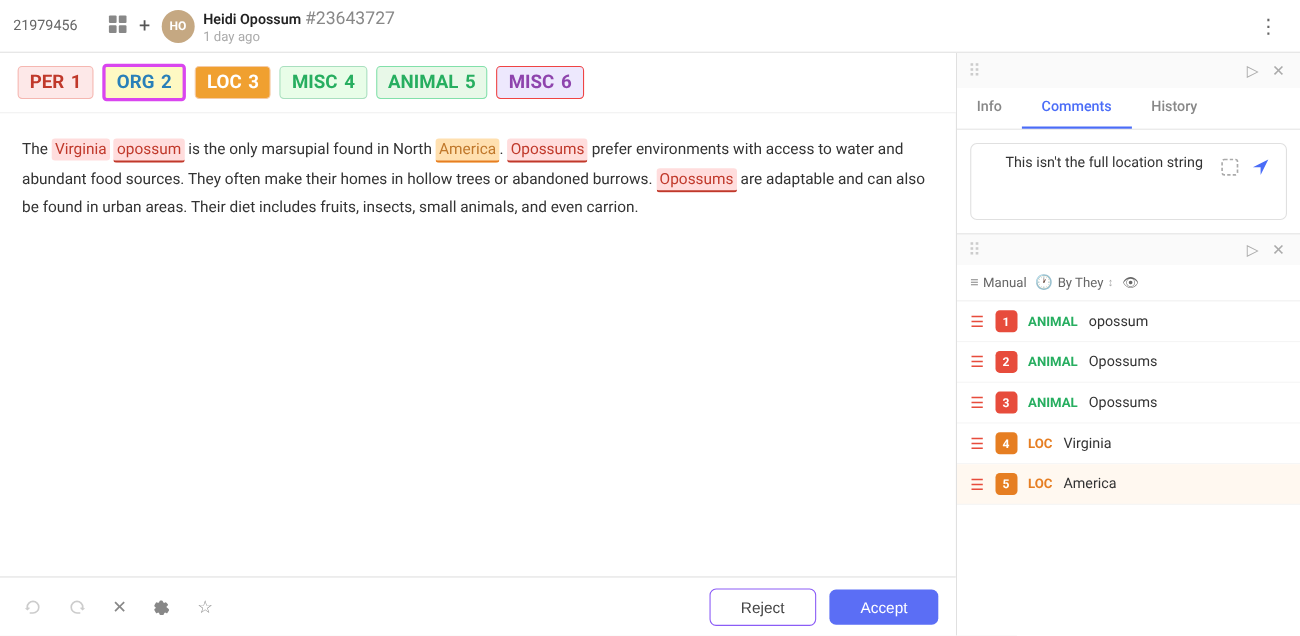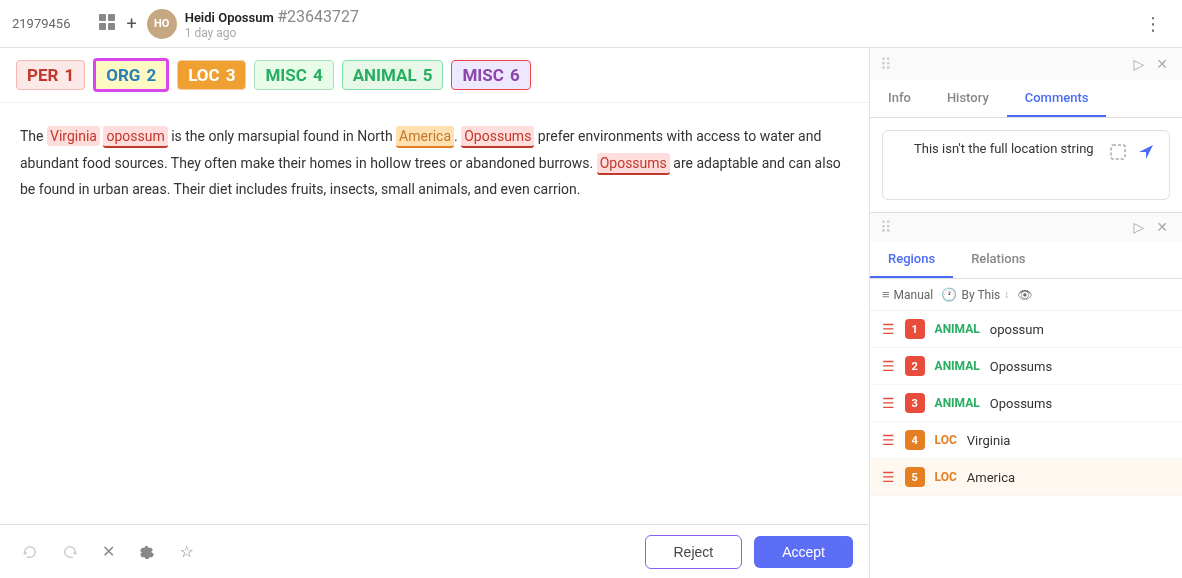--- a/index.html
+++ b/index.html
@@ -465,25 +465,25 @@
         <span class="drag-dots">⠿</span>
         <div class="panel-controls">
           <button class="panel-ctrl-btn">▷</button>
           <button class="panel-ctrl-btn">✕</button>
         </div>
       </div>
       <div class="tabs">
         <div class="tab">
           <span>Info</span>
         </div>
+        <div class="tab active">
+          <span>Comments</span>
+        </div>
         <div class="tab">
           <span>History</span>
-        </div>
-        <div class="tab active">
-          <span>Comments</span>
         </div>
       </div>
       <div class="comment-box">
         <div class="comment-input-area">
           <span class="comment-text">This isn't the full location string</span>
           <div class="comment-actions">
             <button class="comment-action-btn">
               <svg width="18" height="18" viewBox="0 0 18 18" fill="none" stroke="#aaa" stroke-width="1.5">
                 <rect x="2" y="2" width="14" height="14" rx="2" stroke-dasharray="3 2"></rect>
               </svg>
@@ -499,38 +499,30 @@
     </div>
 
     <div class="right-bottom">
       <div class="right-bottom-header">
         <span class="drag-dots">⠿</span>
         <div class="panel-controls">
           <button class="panel-ctrl-btn">▷</button>
           <button class="panel-ctrl-btn">✕</button>
         </div>
       </div>
-      <div class="tabs">
-        <div class="tab active">
-          <span>Regions</span>
-        </div>
-        <div class="tab">
-          <span>Relations</span>
-        </div>
-      </div>
 
       <div class="regions-list">
         <div class="filter-bar">
           <div class="filter-item">
             <span class="filter-icon">≡</span>
             <span>Manual</span>
           </div>
           <div class="filter-item">
             <span class="filter-icon">🕐</span>
-            <span>By This</span>
+            <span>By They</span>
             <span style="font-size:10px; color:#aaa;">↕</span>
           </div>
           <div class="filter-item">
             <span>👁</span>
           </div>
         </div>
 
         <div class="region-row">
           <span class="region-icon">☰</span>
           <div class="region-num num-bg-red">1</div>

